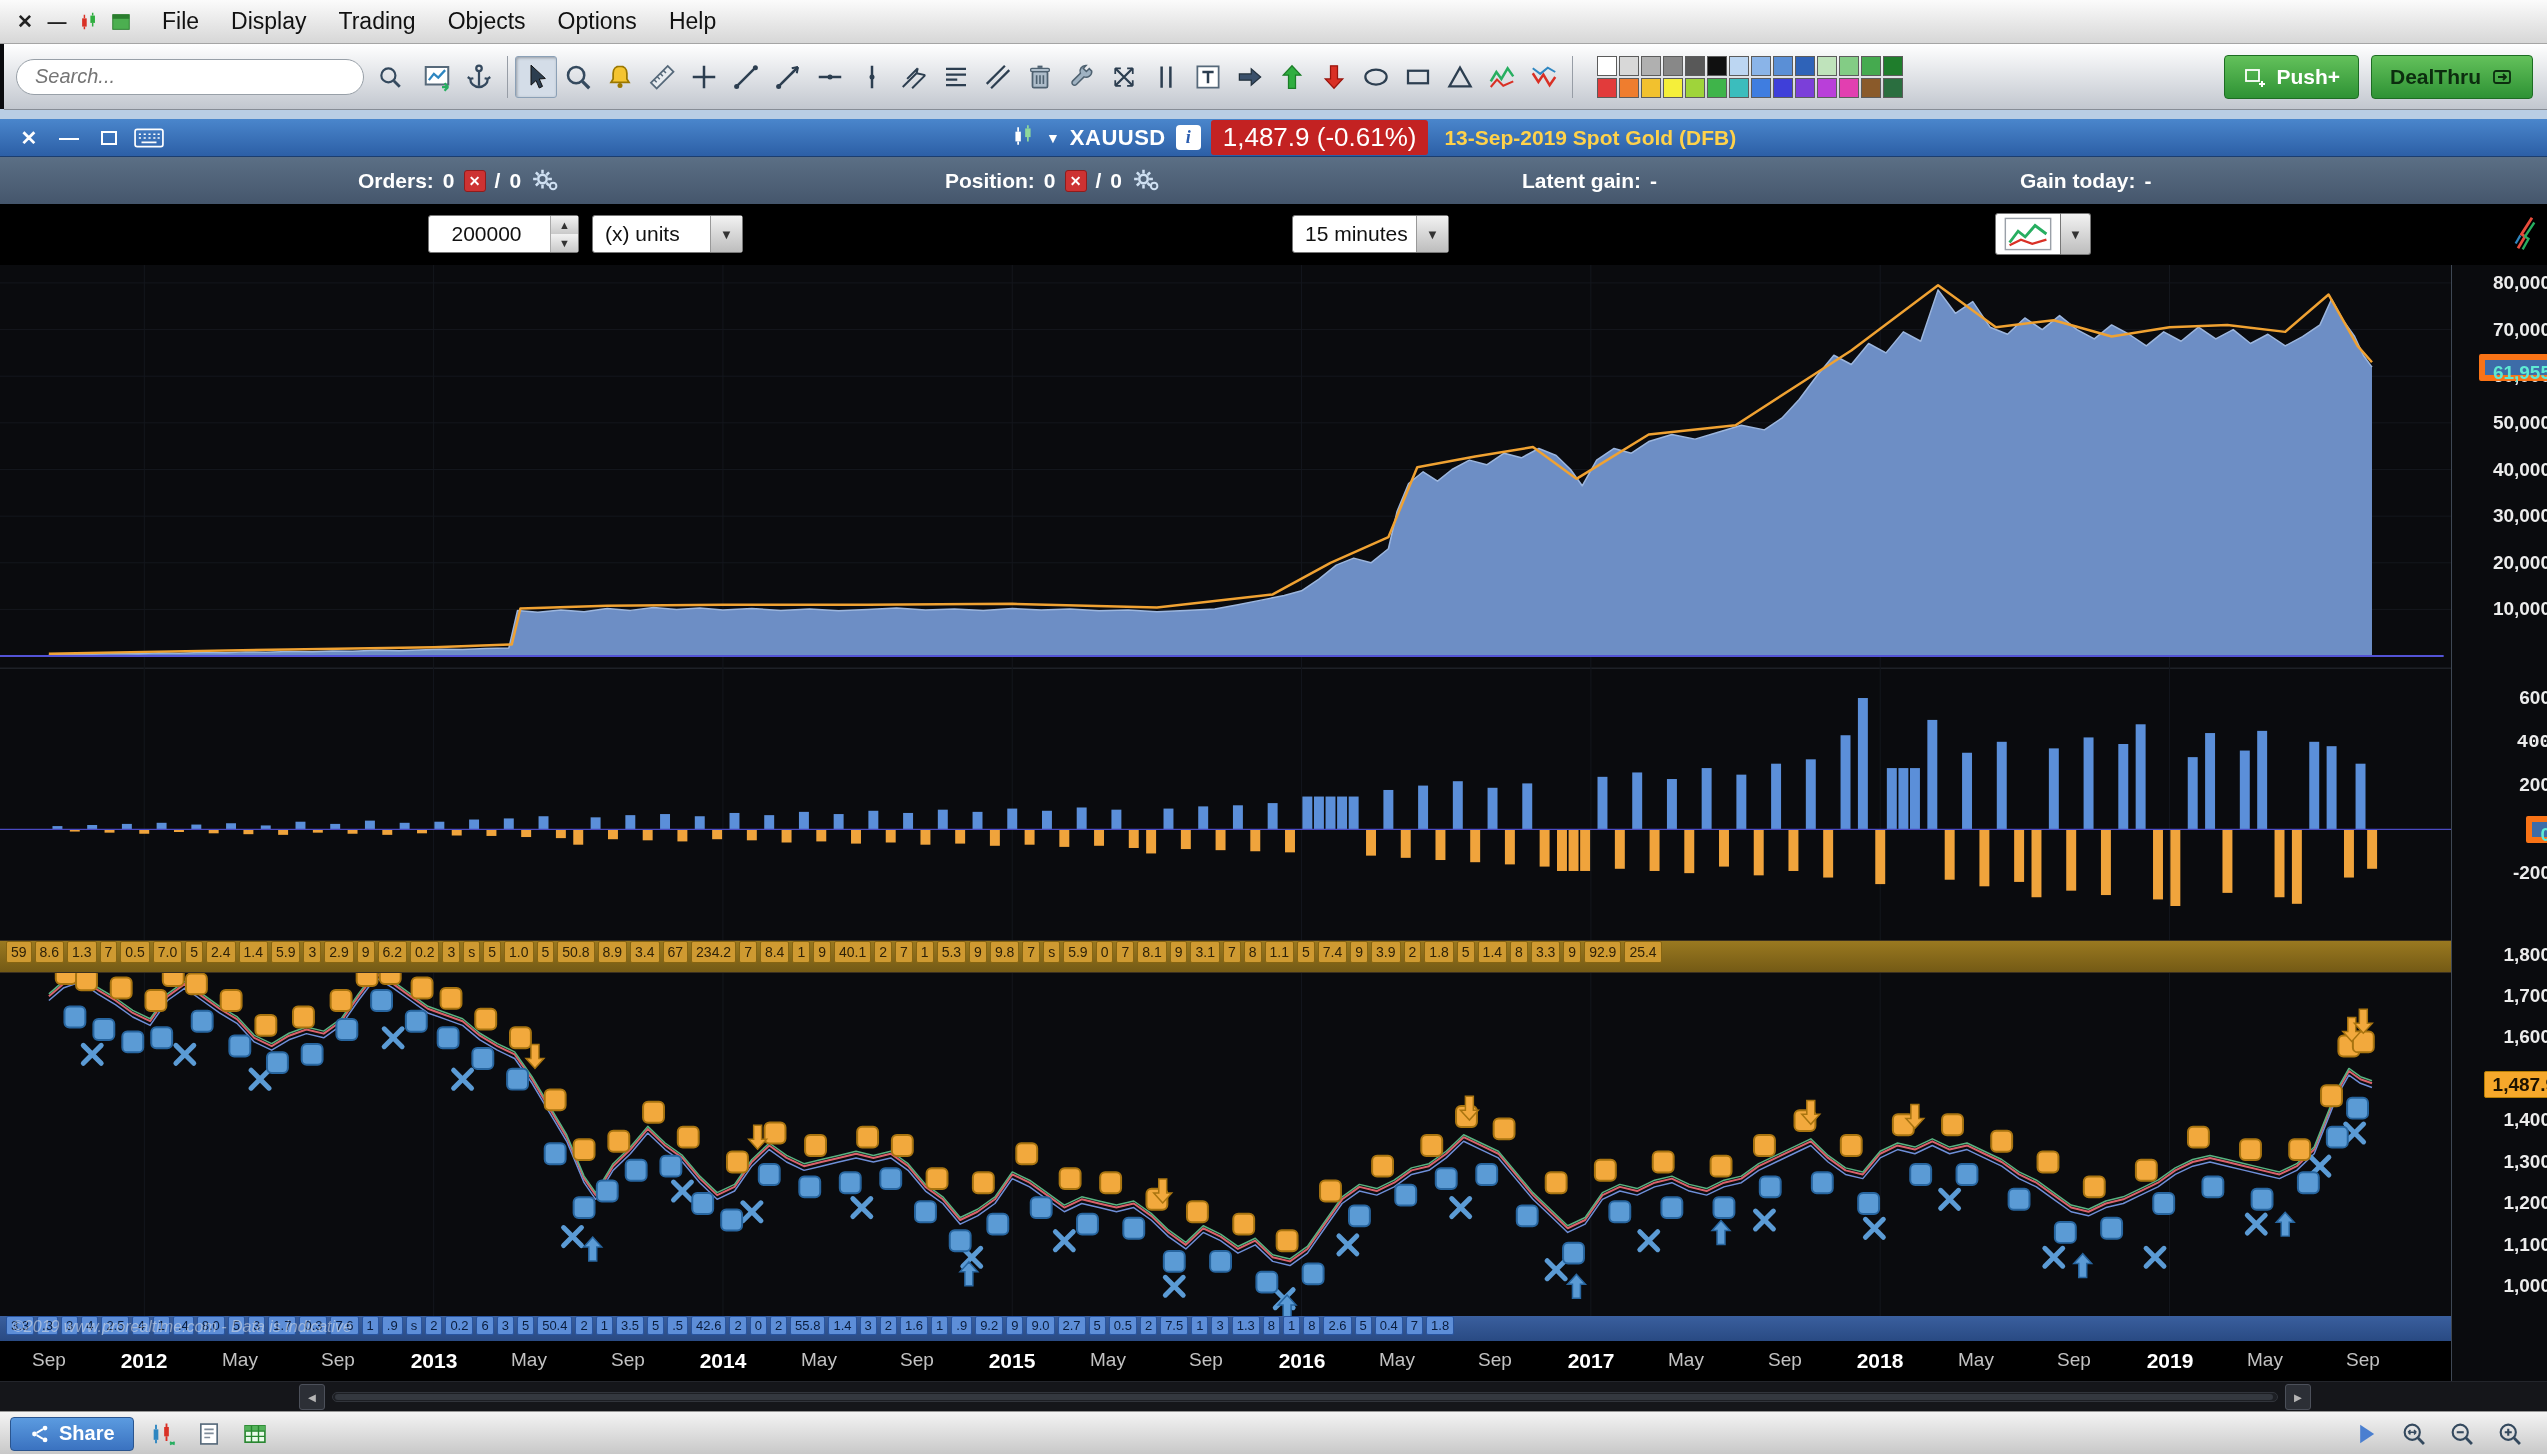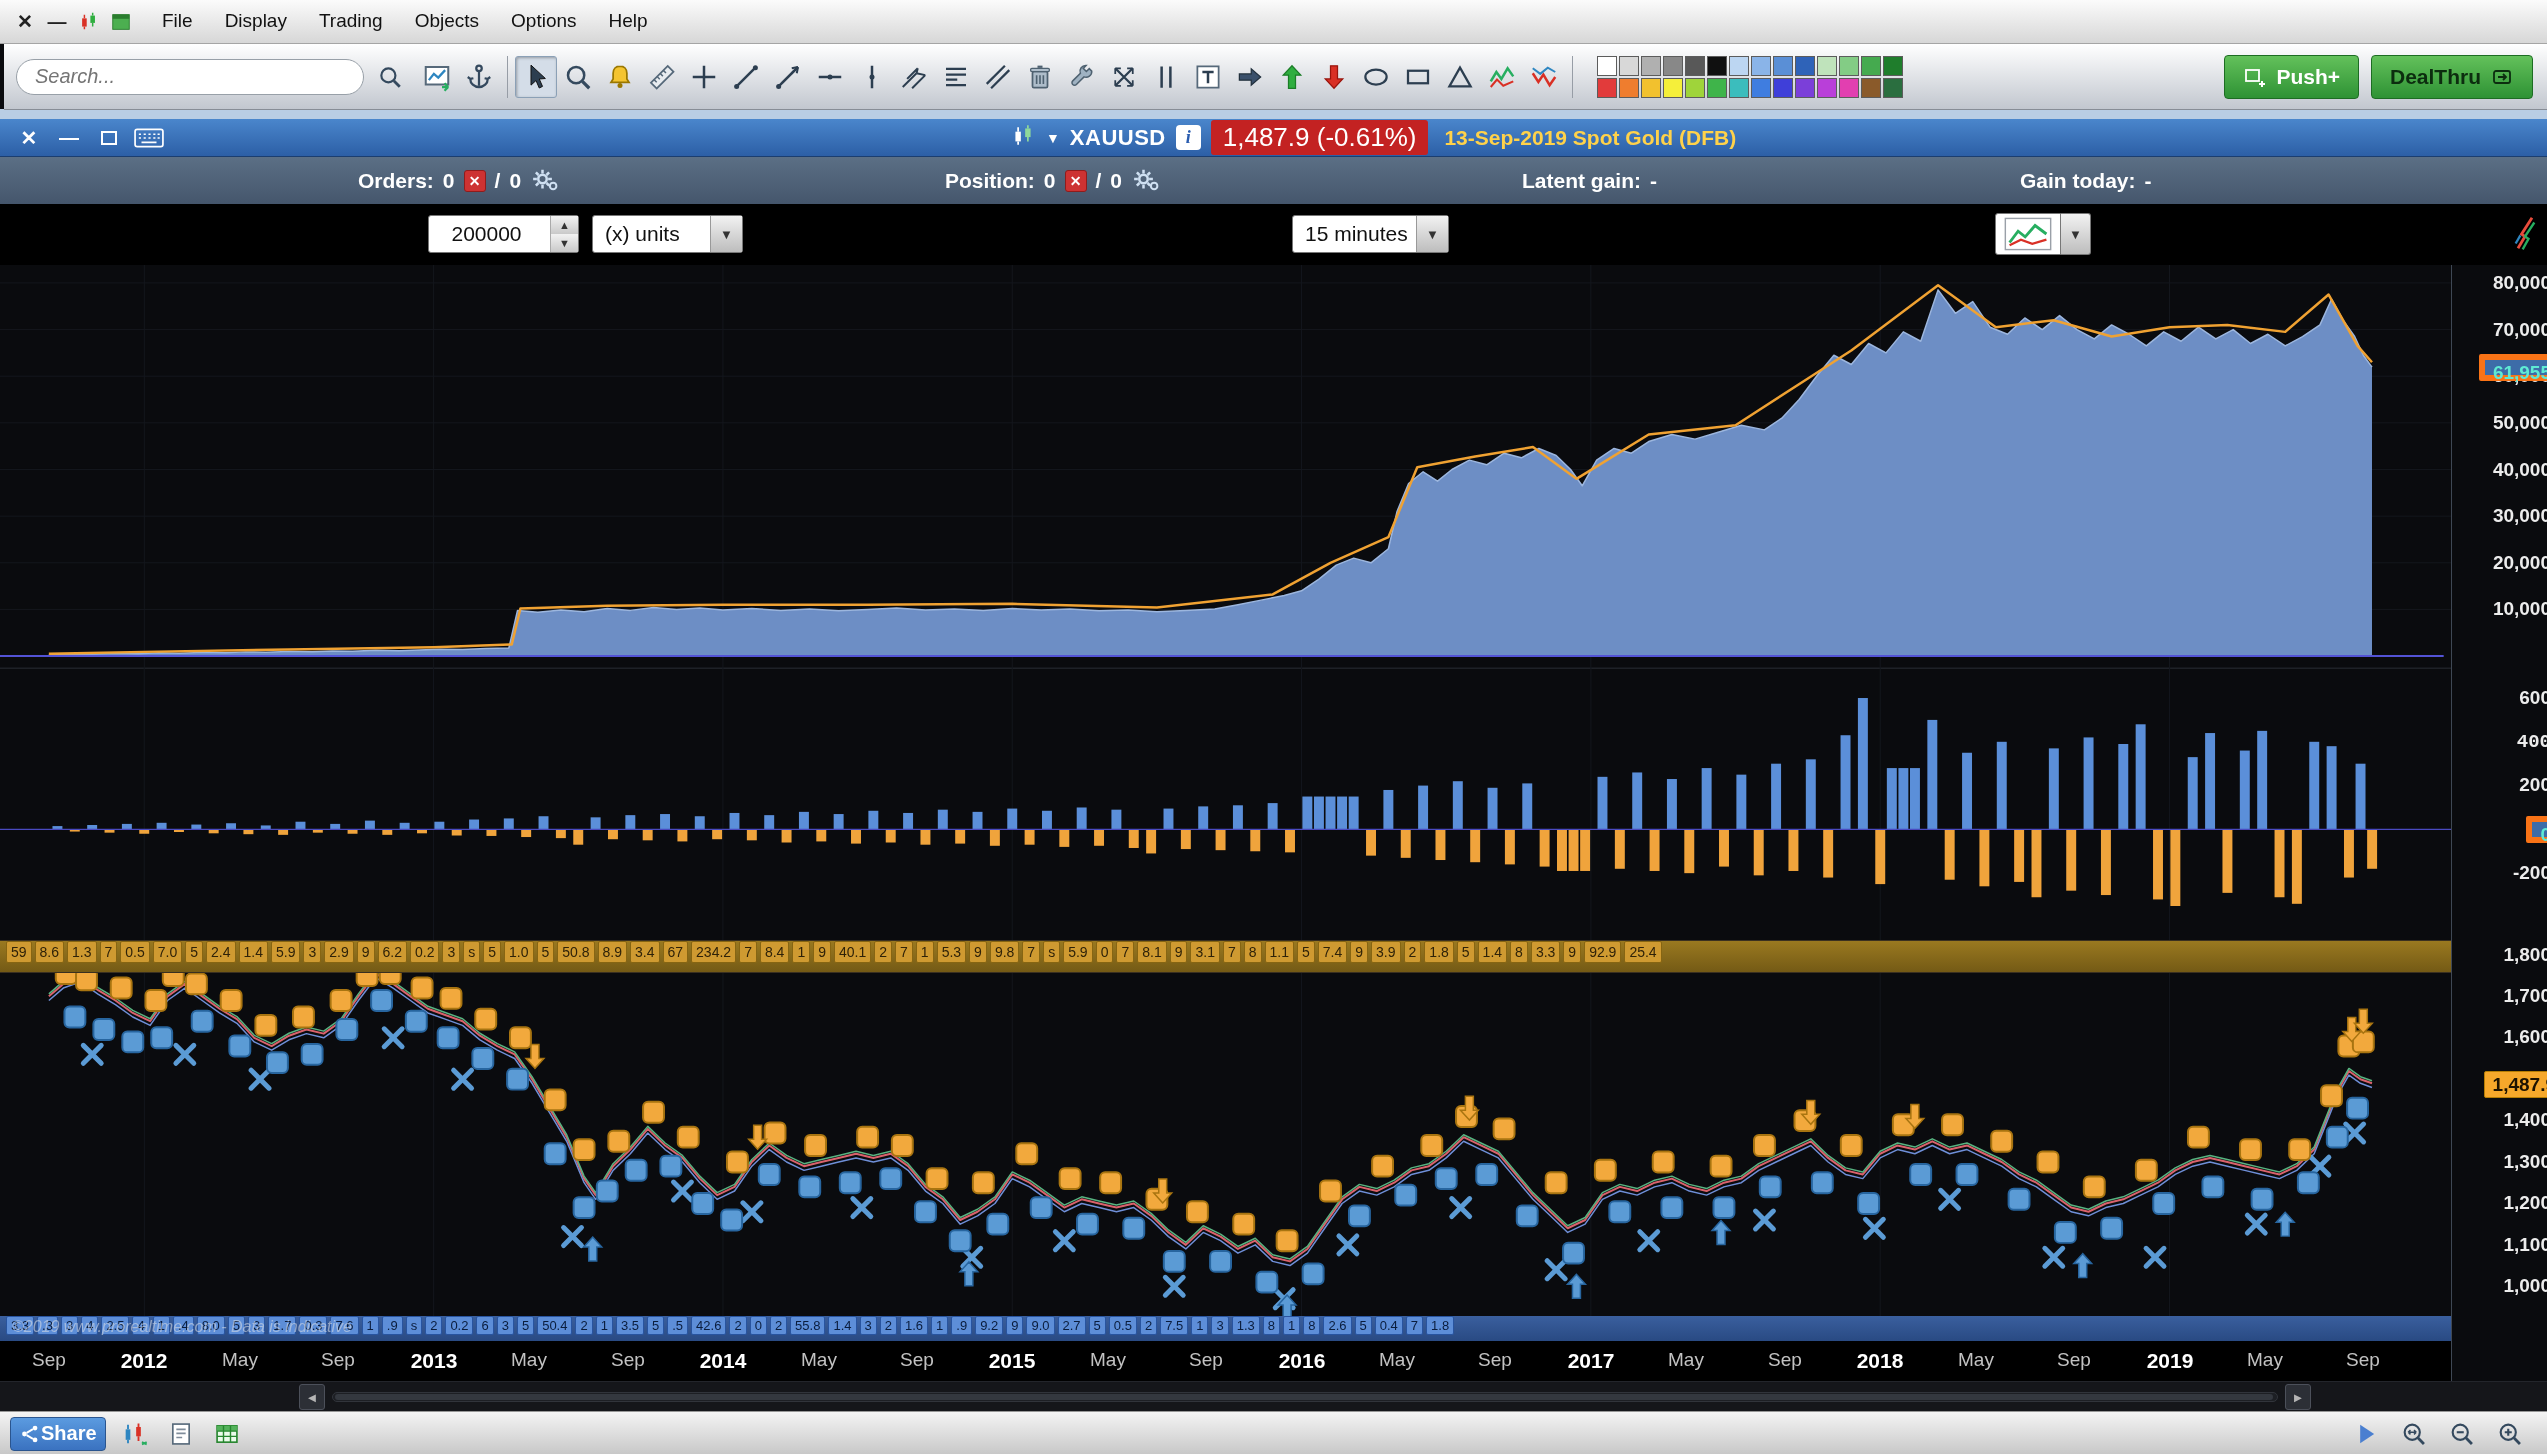--- a/index.html
+++ b/index.html
@@ -4,21 +4,21 @@
 <style>
 *{box-sizing:border-box;margin:0;padding:0}
 html,body{width:2547px;height:1455px;overflow:hidden;background:#000;font-family:"Liberation Sans",sans-serif}
 #app{position:relative;width:2547px;height:1455px;background:#0a0b0e}
 
 
 .menubar{position:absolute;top:0;left:0;width:2547px;height:44px;background:linear-gradient(#fbfbfb,#d7d7d7);border-bottom:1px solid #a5a5a5;display:flex;align-items:center;padding:0 10px;gap:2px;z-index:20}
 .win-ctl{width:30px;height:30px;display:flex;align-items:center;justify-content:center;font-size:19px;font-weight:bold;color:#222}
 .win-ctl svg{width:22px;height:22px}
 .menu-list{display:flex;align-items:center;margin-left:8px}
-.menu-item{padding:0 16px;font-size:19px;color:#111;height:45px;line-height:44px;cursor:default}
+.menu-item{padding:0 16px;font-size:23px;color:#111;height:45px;line-height:44px;cursor:default}
 .menubar-right{margin-left:auto;display:flex;align-items:center;gap:16px;padding-right:4px}
 .workspace-label{font-size:20px;color:#111}
 .brand-box{display:flex;align-items:center;gap:9px;border:2px solid #3a6fd8;background:linear-gradient(#f3f7ff,#dce7fa);border-radius:4px;padding:2px 14px;height:36px}
 .brand-name{color:#1f5bd8;font-weight:bold;font-size:21px}
 .brand-tier{color:#111;font-weight:bold;font-size:21px}
 
 
 .toolbar{position:absolute;top:44px;left:4px;width:2547px;height:66px;background:linear-gradient(#ffffff,#c2c7cf);border-bottom:1px solid #878d96;display:flex;align-items:center;padding:0 12px;gap:5px;z-index:20}
 .search-input{width:348px;height:36px;border:1px solid #98a0a8;border-radius:18px;padding:0 18px;font-size:20px;font-style:italic;color:#555;background:#fff;outline:none;font-family:"Liberation Sans",sans-serif}
 .search-btn{width:42px;height:38px;display:flex;align-items:center;justify-content:center;border-radius:4px}
@@ -94,21 +94,21 @@
 .badge-orange{background:#f6a82b;border:1px solid #b57d04;color:#1d1300}
 
 
 .scroll-row{position:absolute;top:1381px;left:0;width:2547px;height:30px;background:#15161a;border-top:1px solid #23252b;z-index:20}
 .scr-btn{position:absolute;top:2px;width:26px;height:26px;background:#2c2f36;border:1px solid #4c505a;border-radius:3px;color:#b5b5b5;font-size:13px;display:flex;align-items:center;justify-content:center}
 .scr-track{position:absolute;left:332px;top:10px;width:1946px;height:10px;background:#1d1f24;border:1px solid #31343b;border-radius:5px}
 .scr-thumb{position:absolute;left:2px;top:1px;width:1938px;height:6px;background:#34383f;border-radius:3px}
 
 
 .statusbar{position:absolute;top:1411px;left:0;width:2547px;height:44px;background:linear-gradient(#f4f4f4,#c7c7c7);border-top:1px solid #979797;display:flex;align-items:center;padding:0 10px;gap:12px;z-index:20}
-.share-btn{height:34px;padding:0 8px;background:linear-gradient(#5b9be0,#3a72c0);border:1px solid #2a558f;border-radius:4px;color:#fff;font-weight:bold;font-size:20px;display:flex;align-items:center;}
+.share-btn{height:34px;padding:0 18px;background:linear-gradient(#5b9be0,#3a72c0);border:1px solid #2a558f;border-radius:4px;color:#fff;font-weight:bold;font-size:20px;display:flex;align-items:center;gap:8px}
 .share-btn svg{width:22px;height:22px}
 .sb-icon{width:34px;height:34px;display:flex;align-items:center;justify-content:center;border-radius:3px}
 .sb-icon svg{width:28px;height:28px}
 .statusbar-right{margin-left:auto;display:flex;align-items:center;gap:14px;padding-right:10px}
 </style>
 </head>
 <body>
 
 <div id="app">
 

